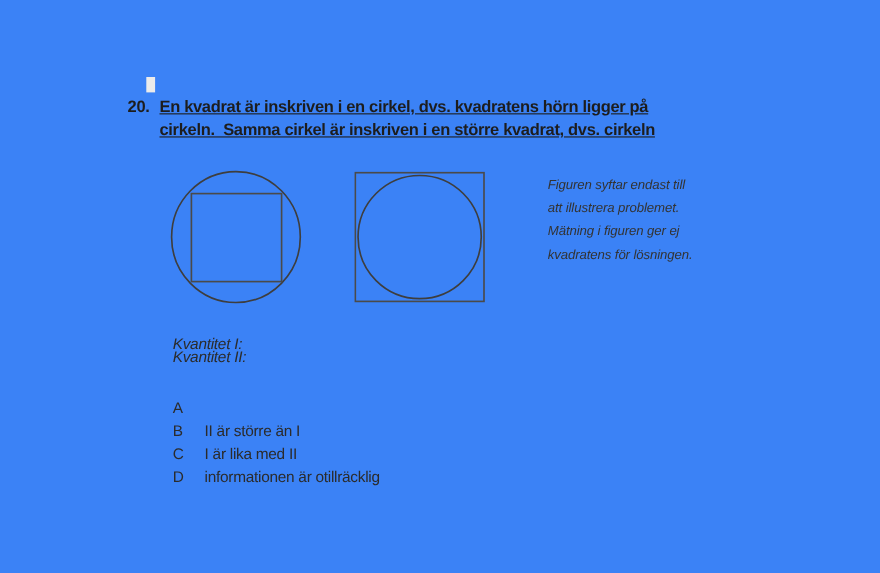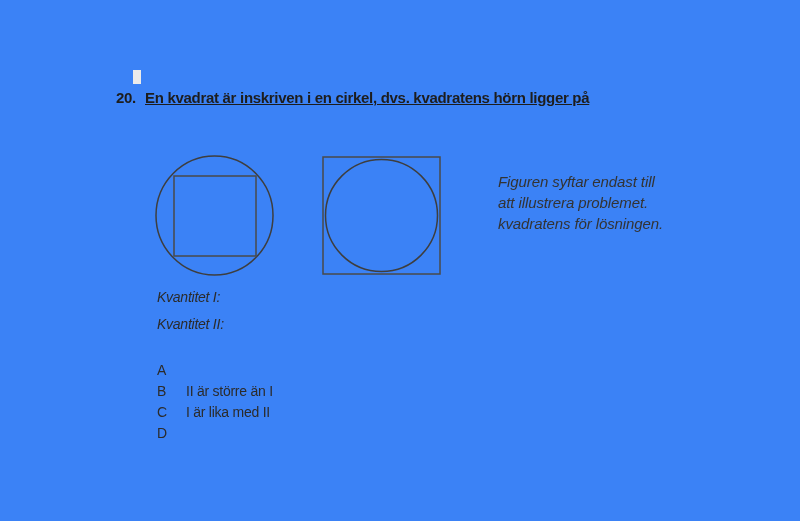--- a/index.html
+++ b/index.html
@@ -38,40 +38,40 @@
     color: #1d1d1d;
     text-decoration: underline;
   }
   .q-line { white-space: pre; }
   
   .figure-left  { position: absolute; left: 152px; top: 151px; }
   .figure-right { position: absolute; left: 322px; top: 155px; }
   
   .figure-note {
     position: absolute;
-    left: 498px; top: 171px;
-    font-size: 15px;
+    left: 498px; top: 158px;
+    font-size: 12px;
     font-style: italic;
     line-height: 21px;
     letter-spacing: -0.1px;
     color: #333333;
   }
   .note-line { white-space: pre; }
   
   .quantity-row {
     position: absolute;
     left: 157px;
     display: flex;
     font-size: 14px;
     letter-spacing: -0.25px;
     line-height: 18px;
     color: #2b2b2b;
     white-space: pre;
   }
-  .quantity-row.row-1 { top: 288px; }
+  .quantity-row.row-1 { top: 303px; }
   .quantity-row.row-2 { top: 315px; }
   .quantity-label {
     font-style: italic;
     width: 62px;
     flex: 0 0 62px;
   }
   
   .options {
     position: absolute;
     left: 157px; top: 361px;
@@ -90,35 +90,37 @@
 </head>
 <body>
 
 <div class="page">
 
   <div class="scan-artifact"></div>
 
   <div class="q-number">20.</div>
   <div class="q-lines">
     <div class="q-line">En kvadrat är inskriven i en cirkel, dvs. kvadratens hörn ligger på</div>
+    <div class="q-line">cirkeln.  Samma cirkel är inskriven i en större kvadrat, dvs. cirkeln</div>
   </div>
 
   <svg class="figure-left" width="126" height="128" viewBox="0 0 126 128">
     <ellipse cx="62.5" cy="64.5" rx="58.5" ry="59.5" fill="none" stroke="#3e3e3e" stroke-width="1.5"></ellipse>
     <rect x="22" y="25" width="82" height="80" fill="none" stroke="#4a4a4a" stroke-width="1.5"></rect>
   </svg>
 
   <svg class="figure-right" width="120" height="121" viewBox="0 0 120 121">
     <rect x="1" y="2" width="117" height="117" fill="none" stroke="#4a4a4a" stroke-width="1.5"></rect>
     <circle cx="59.5" cy="60.5" r="56" fill="none" stroke="#3e3e3e" stroke-width="1.5"></circle>
   </svg>
 
   <div class="figure-note">
     <div class="note-line">Figuren syftar endast till</div>
     <div class="note-line">att illustrera problemet.</div>
+    <div class="note-line">Mätning i figuren ger ej</div>
     <div class="note-line">kvadratens för lösningen.</div>
   </div>
 
   <div class="quantity-row row-1">
     <span class="quantity-label">Kvantitet I:</span>
   </div>
   <div class="quantity-row row-2">
     <span class="quantity-label">Kvantitet II:</span>
   </div>
 
@@ -129,16 +131,17 @@
     <div class="option-row">
       <span class="option-letter">B</span>
       <span class="option-text">II är större än I</span>
     </div>
     <div class="option-row">
       <span class="option-letter">C</span>
       <span class="option-text">I är lika med II</span>
     </div>
     <div class="option-row">
       <span class="option-letter">D</span>
+      <span class="option-text">informationen är otillräcklig</span>
     </div>
   </div>
 
 </div>
 
 </body></html>

